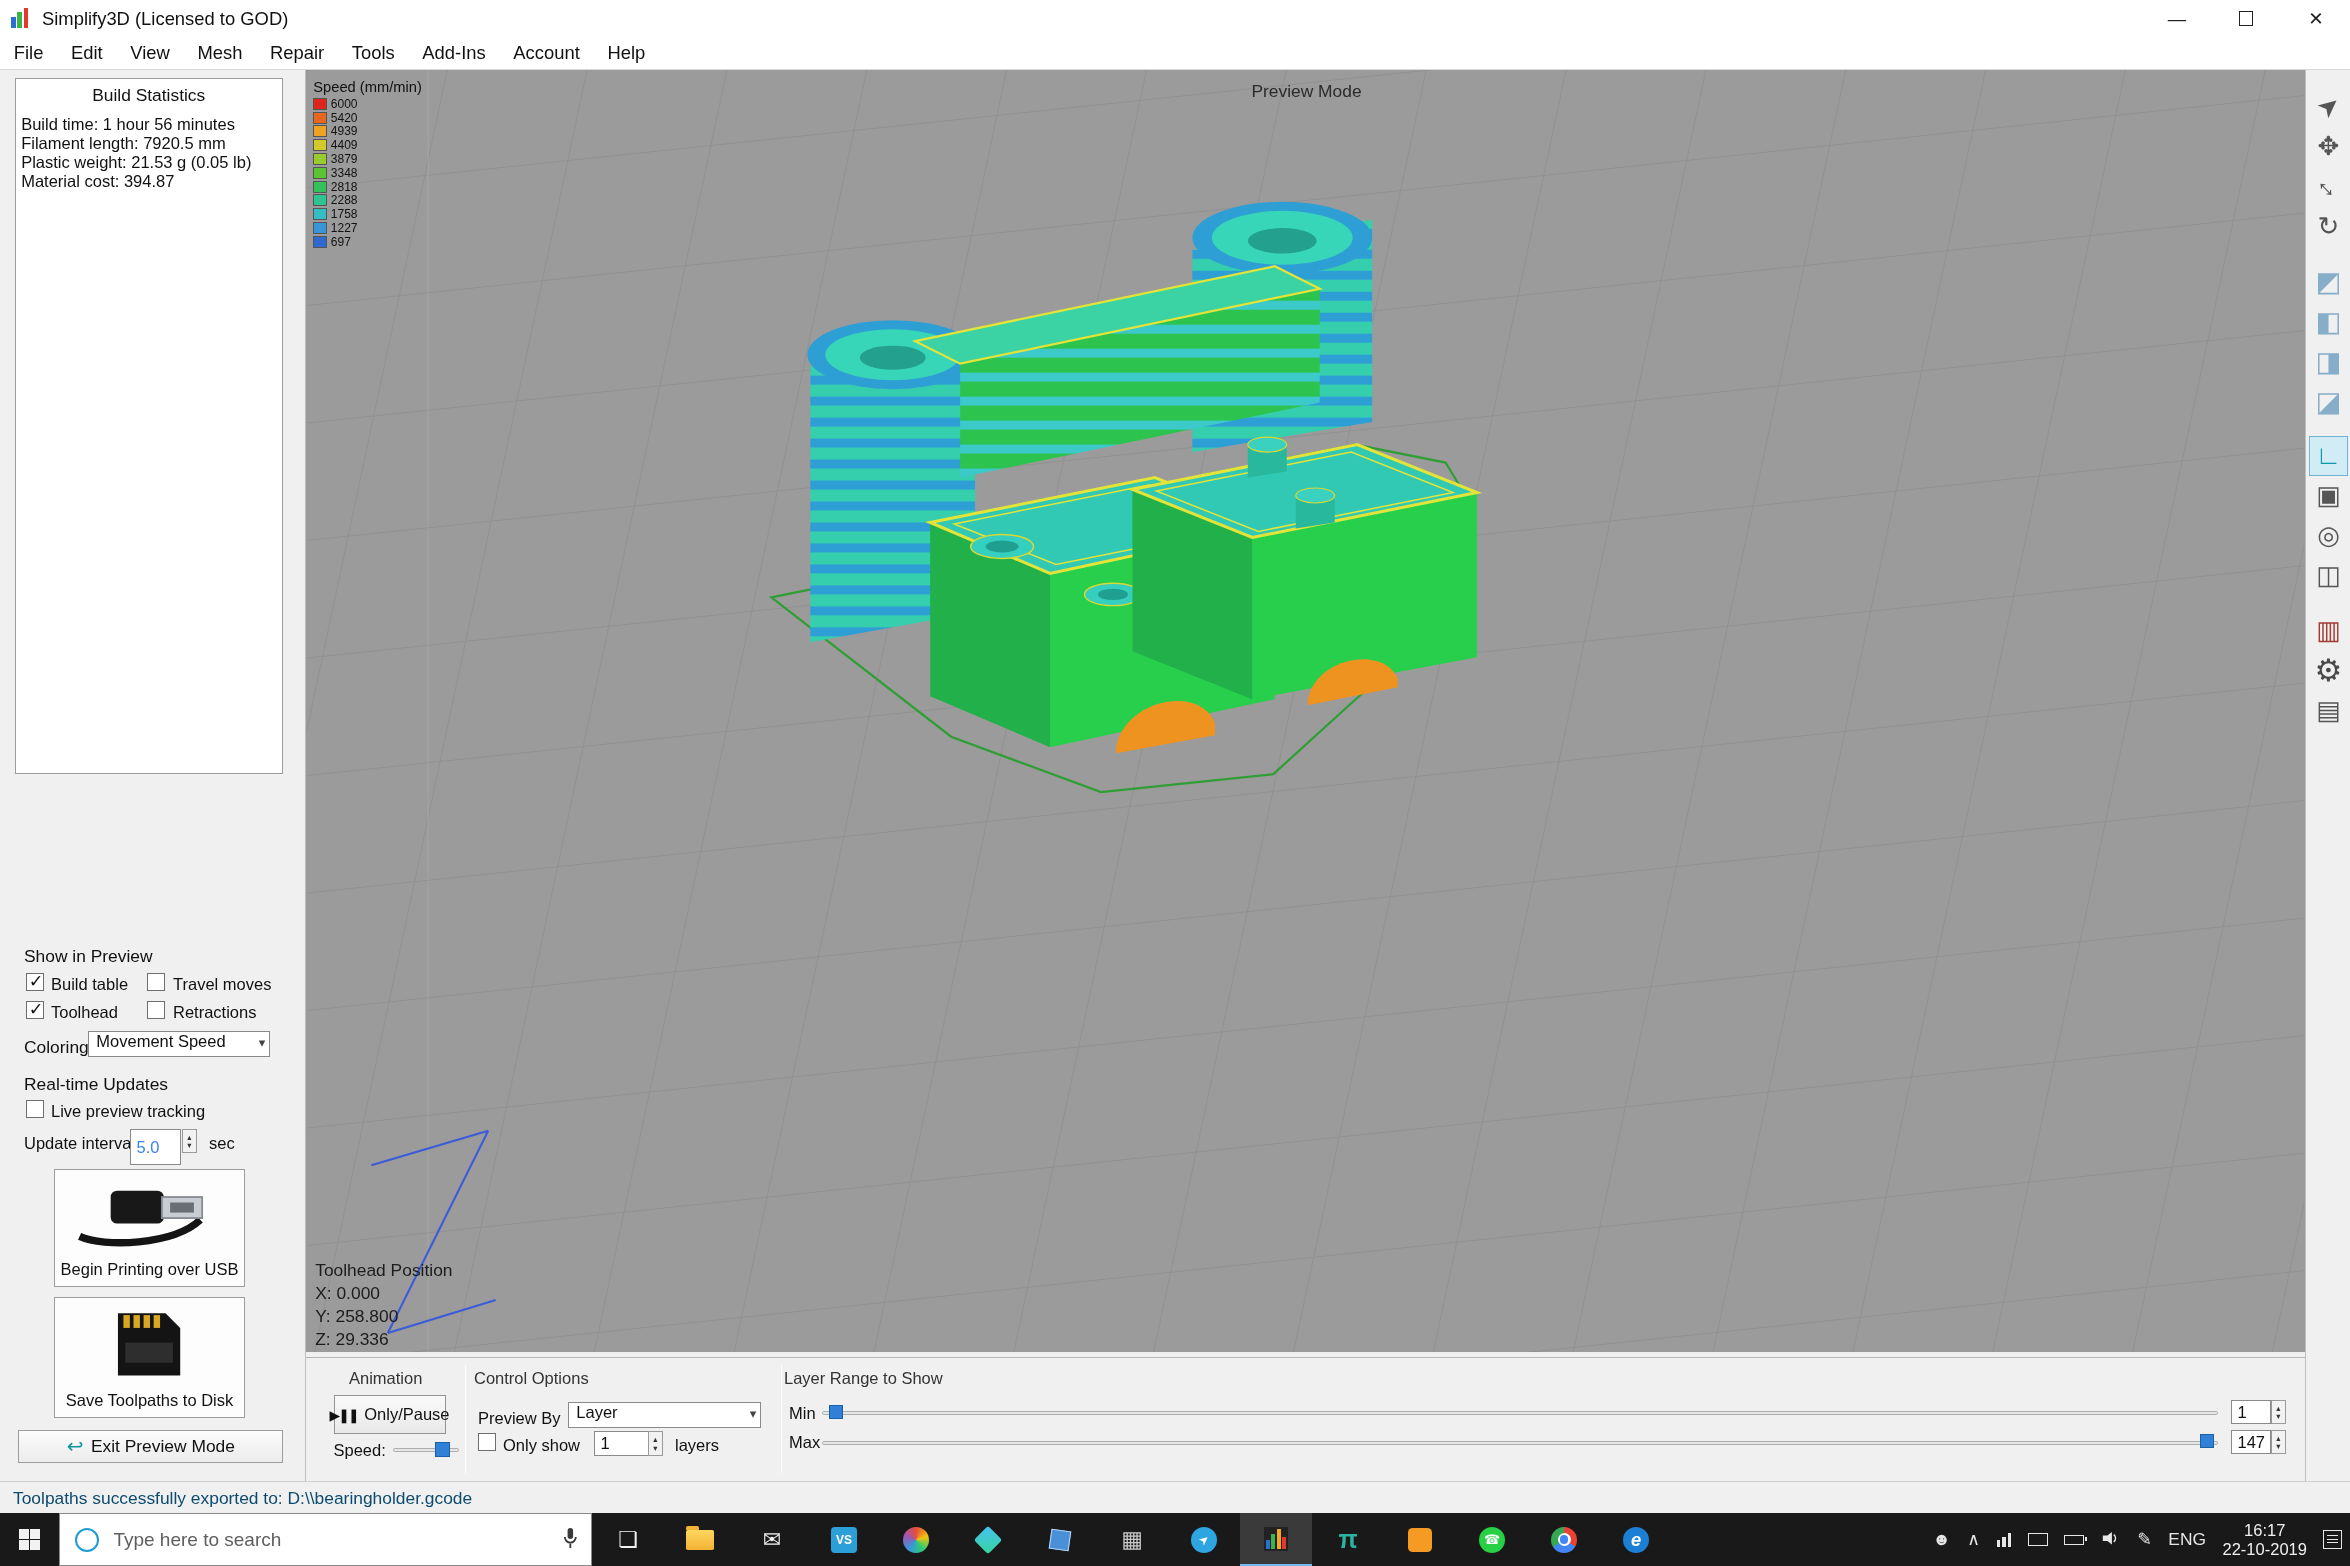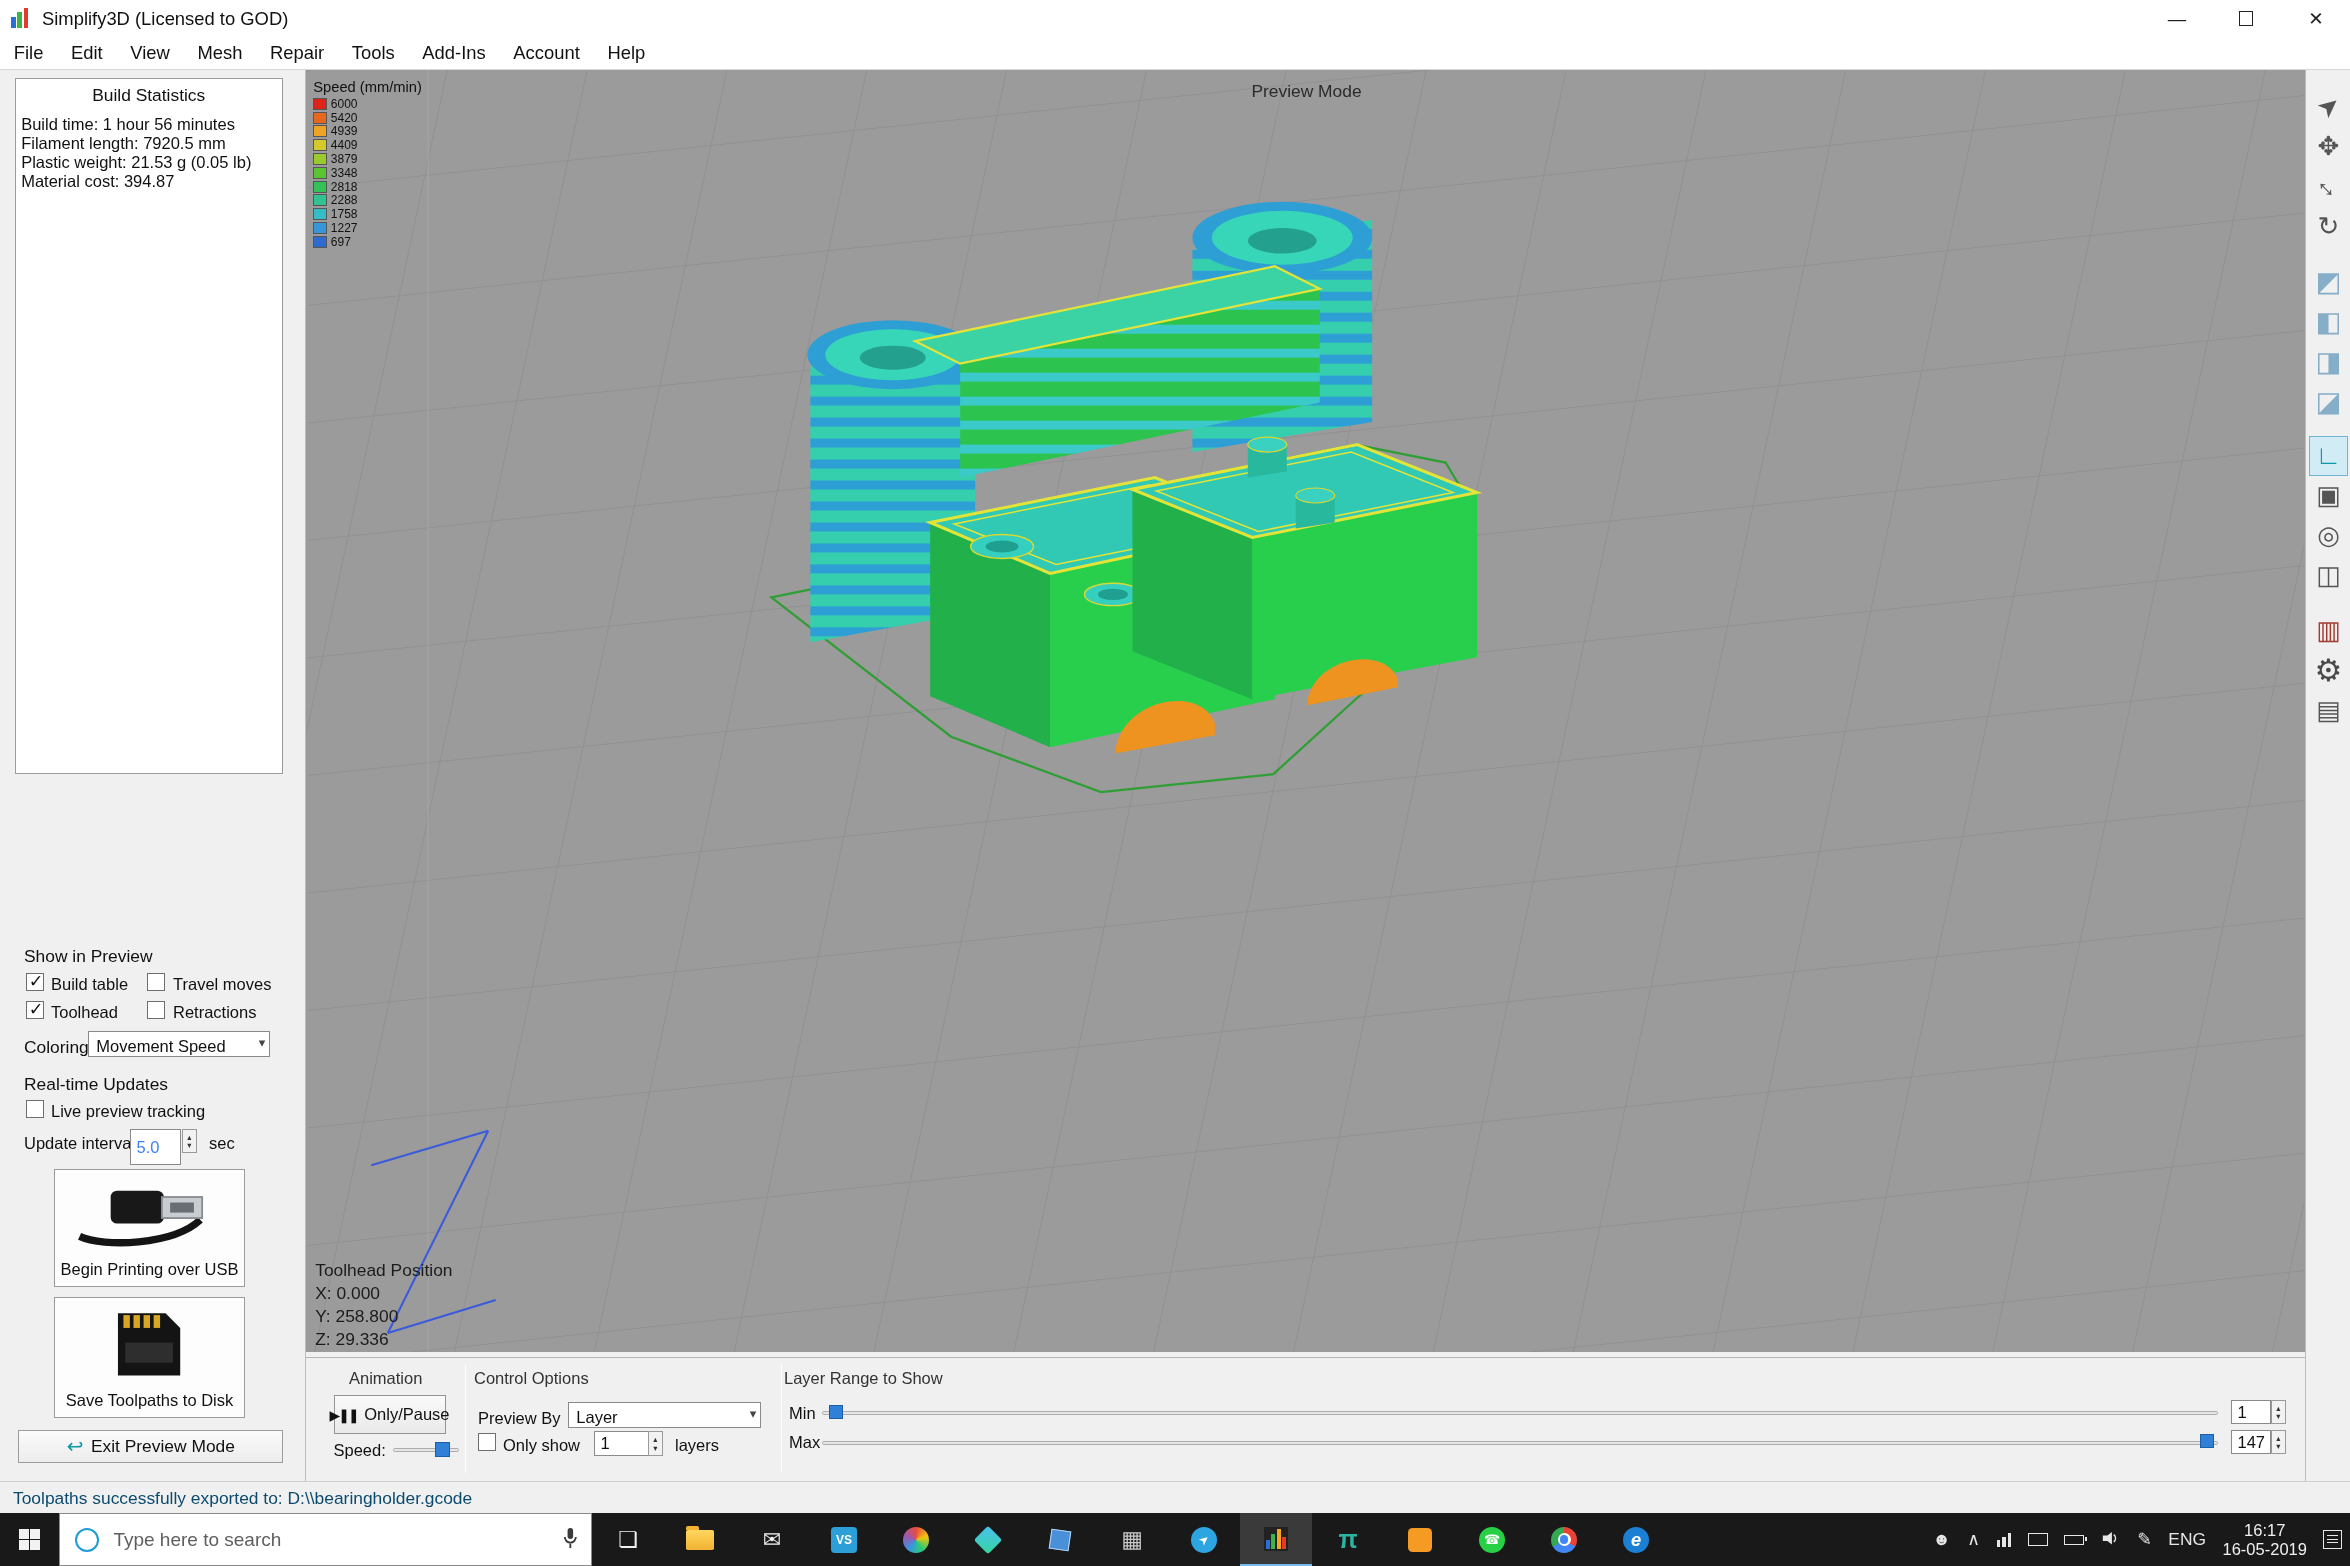--- a/index.html
+++ b/index.html
@@ -21,21 +21,21 @@
   
   #left-panel{position:absolute;left:0;top:70px;width:306px;height:1411px;background:#f0f0f0;border-right:0.9px solid #bdbdbd;}
   #stats-box{position:absolute;left:14.7px;top:78px;width:268px;height:696px;background:#fff;border:0.9px solid #9c9c9c;}
   #stats-title{display:block;text-align:center;font-size:17.4px;margin-top:5.5px;color:#111;}
   .stat-line{font-size:16.5px;line-height:19px;margin-left:5.5px;color:#111;}
   #stats-lines{margin-top:9.2px;}
   .panel-label{position:absolute;font-size:17.4px;color:#111;}
   .cb{position:absolute;width:18.4px;height:18.4px;background:#fff;border:0.9px solid #6e6e6e;}
   .cb.checked::after{content:"✓";position:absolute;left:1.8px;top:-2.8px;font-size:17.4px;color:#111;}
   .cb-label{position:absolute;font-size:16.5px;color:#111;}
-  .select{position:absolute;background:#fff;border:0.9px solid #8a8a8a;font-size:16.5px;display:flex;align-items:flex-end;padding-left:7.3px;color:#111;}
+  .select{position:absolute;background:#fff;border:0.9px solid #8a8a8a;font-size:16.5px;display:flex;align-items:flex-start;padding-left:7.3px;color:#111;}
   .select .arrow{position:absolute;right:3.7px;top:2.8px;font-size:13px;color:#444;}
   .numbox{position:absolute;background:#fff;border:0.9px solid #8a8a8a;font-size:16.5px;display:flex;align-items:center;padding-left:5.5px;}
   .spin{position:absolute;width:14.7px;display:flex;flex-direction:column;align-items:center;justify-content:center;background:#f2f2f2;border:0.9px solid #9a9a9a;font-size:8.3px;line-height:8.3px;color:#333;}
   .bigbtn{position:absolute;background:#fdfdfd;border:0.9px solid #9c9c9c;display:flex;flex-direction:column;align-items:center;justify-content:space-between;padding:5.5px 3.7px;}
   .bigbtn .lbl{font-size:16.5px;color:#111;margin-bottom:1.8px;}
   #exit-btn{position:absolute;left:18.4px;top:1430px;width:265px;height:33px;background:linear-gradient(#fbfbfb,#ececec);border:0.9px solid #9c9c9c;display:flex;align-items:center;justify-content:center;gap:7.3px;font-size:17.4px;}
   #exit-btn .ar{color:#12989f;font-size:20px;line-height:18.4px;}
 
   
   #viewport{position:absolute;left:306px;top:70px;width:1999px;height:1282px;background:#9b9b9b;overflow:hidden;}
@@ -544,21 +544,21 @@
       <span>
         <svg width="20" height="16.5" viewBox="0 0 22 18">
             <polygon points="2,6 7,6 12,2 12,16 7,12 2,12" fill="#e6e6e6"></polygon>
             <path d="M14,5 a5,5 0 0 1 0,8" stroke="#e6e6e6" fill="none" stroke-width="1.5"></path>
           </svg>
       </span>
       <span class="tr-glyph">✎</span>
       <span class="tr-glyph">ENG</span>
       <div id="clock">
         <div>16:17</div>
-        <div>16-05-2019</div>
+        <div>22-10-2019</div>
       </div>
       <span class="tr-ac">
           <span></span>
         </span>
     </div>
   </div>
 
 </div>
 
 

